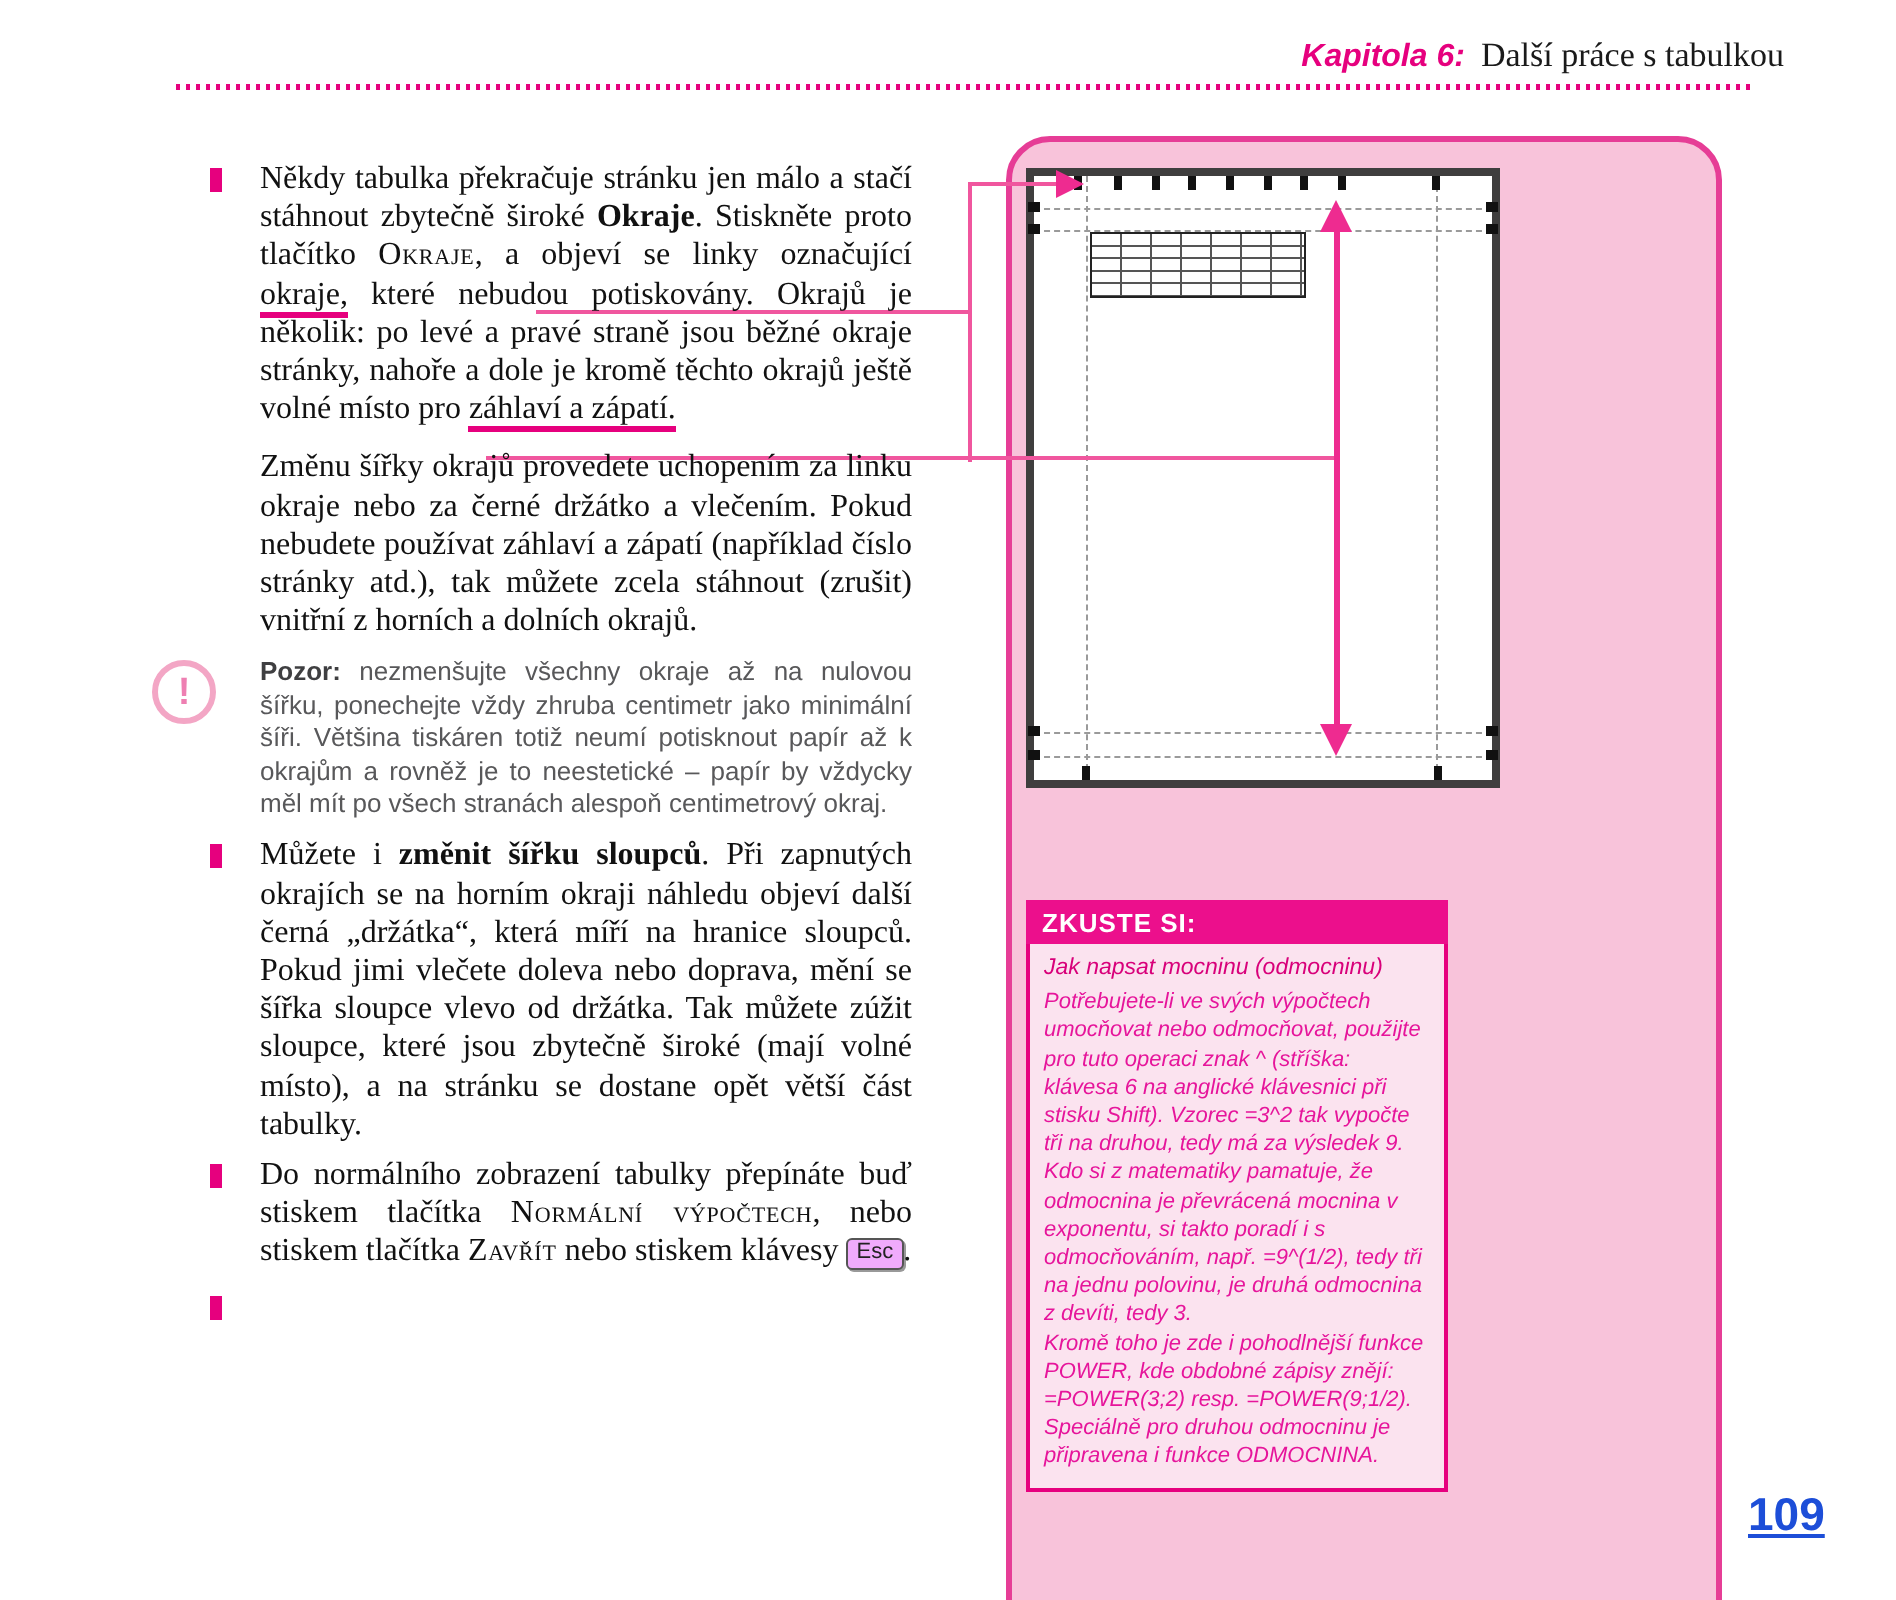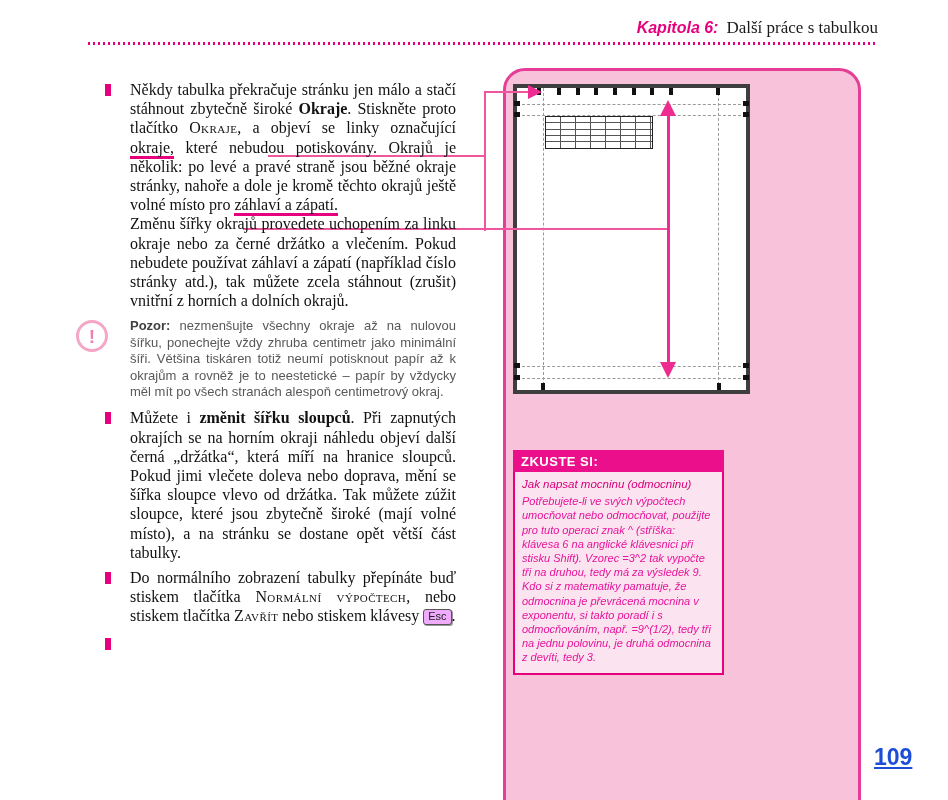--- a/index.html
+++ b/index.html
@@ -1,37 +1,37 @@
 <!DOCTYPE html>
 <html><head>
 <meta charset="utf-8">
 <style>
   html,body{margin:0;padding:0;background:#fff;}
   .page{position:relative;width:948px;height:800px;background:#fff;overflow:hidden;
         font-family:"Liberation Serif", serif;}
 
   
-  .hdr{position:absolute;top:18px;right:70px;white-space:nowrap;text-align:center;}
+  .hdr{position:absolute;top:18px;right:56px;white-space:nowrap;text-align:center;}
   .hdr .chap{font-family:"Liberation Sans",sans-serif;font-style:italic;font-weight:bold;
              font-size:16px;color:#e6007e;margin-right:8px;}
   .hdr .chti{font-size:17px;color:#1a1a1a;}
   .dotrule{position:absolute;left:88px;top:42px;width:790px;height:3px;
            background:repeating-linear-gradient(to right,#e6007e 0 2px,transparent 2px 5px);}
 
   
   .text-col{position:absolute;left:88px;top:80px;width:368px;color:#111;}
   .para{position:relative;padding-left:42px;font-size:16px;line-height:19.2px;
         text-align:justify;margin:0;}
   .para .bullet{position:absolute;left:17px;top:4px;width:6px;height:12px;background:#e6007e;}
   .sc{font-variant:small-caps;letter-spacing:.4px;}
   .cl{border-bottom:3px solid #e6007e;padding-bottom:0px;}
   .key{display:inline-block;font-family:"Liberation Sans",sans-serif;font-size:11px;
        border:1px solid #555;border-radius:3px;padding:0 4px 1px 4px;background:#f0abfc;
        box-shadow:1px 1px 0 #999;color:#222;line-height:13px;vertical-align:1px;}
-  .mt10{} .mt6{margin-top:6px;} .mt8{margin-top:8px;}
+  .mt10{margin-top:10px;} .mt6{margin-top:6px;} .mt8{margin-top:8px;}
 
   .pozor{position:relative;padding-left:42px;margin-top:8px;margin-bottom:6px;min-height:84px;}
   .pozor-icon{position:absolute;left:-12px;top:2px;width:26px;height:26px;border:3px solid #f3a6c5;
               border-radius:50%;display:flex;align-items:center;justify-content:center;}
   .pozor-icon span{color:#ee7fb2;font-family:"Liberation Sans",sans-serif;font-weight:bold;
                    font-size:19px;line-height:1;}
   .pozor-text{font-family:"Liberation Sans",sans-serif;font-size:13px;line-height:16.4px;
               color:#58585a;text-align:justify;}
   .pozor-text b{color:#3f3f41;}
 
@@ -135,20 +135,21 @@
   <div class="cline" style="left:667px;top:112px;width:3px;height:252px;background:#ee2b90;"></div>
   <div class="arr-up" style="left:660px;top:100px;"></div>
   <div class="arr-down" style="left:660px;top:362px;"></div>
 
   <div class="zkuste">
     <div class="zk-head">ZKUSTE SI:</div>
     <div class="zk-body">
       <div class="zk-title">Jak napsat mocninu (odmocninu)</div>
       <p>Potřebujete-li ve svých výpočtech umocňovat nebo odmocňovat, použijte pro tuto operaci znak ^ (stříška: klávesa 6 na anglické klávesnici při stisku Shift). Vzorec =3^2 tak vypočte tři na druhou, tedy má za výsledek 9.</p>
       <p>Kdo si z matematiky pamatuje, že odmocnina je převrácená mocnina v exponentu, si takto poradí i s odmocňováním, např. =9^(1/2), tedy tři na jednu polovinu, je druhá odmocnina z devíti, tedy 3.</p>
+      <p>Kromě toho je zde i pohodlnější funkce POWER, kde obdobné zápisy znějí: =POWER(3;2) resp. =POWER(9;1/2). Speciálně pro druhou odmocninu je připravena i funkce ODMOCNINA.</p>
     </div>
   </div>
 
   <div class="text-col">
     <div class="para">
       <span class="bullet"></span>
       <span>Někdy tabulka překračuje stránku jen málo a stačí stáhnout zbytečně široké <b>Okraje</b>. Stiskněte proto tlačítko <span class="sc">Okraje</span>, a objeví se linky označující <span class="cl">okraje,</span> které nebudou potiskovány. Okrajů je několik: po levé a pravé straně jsou běžné okraje stránky, nahoře a dole je kromě těchto okrajů ještě volné místo pro <span class="cl">záhlaví a zápatí.</span></span>
     </div>
     <div class="para mt10">
       <span>Změnu šířky okrajů provedete uchopením za linku okraje nebo za černé držátko a vlečením. Pokud nebudete používat záhlaví a zápatí (například číslo stránky atd.), tak můžete zcela stáhnout (zrušit) vnitřní z horních a dolních okrajů.</span>

